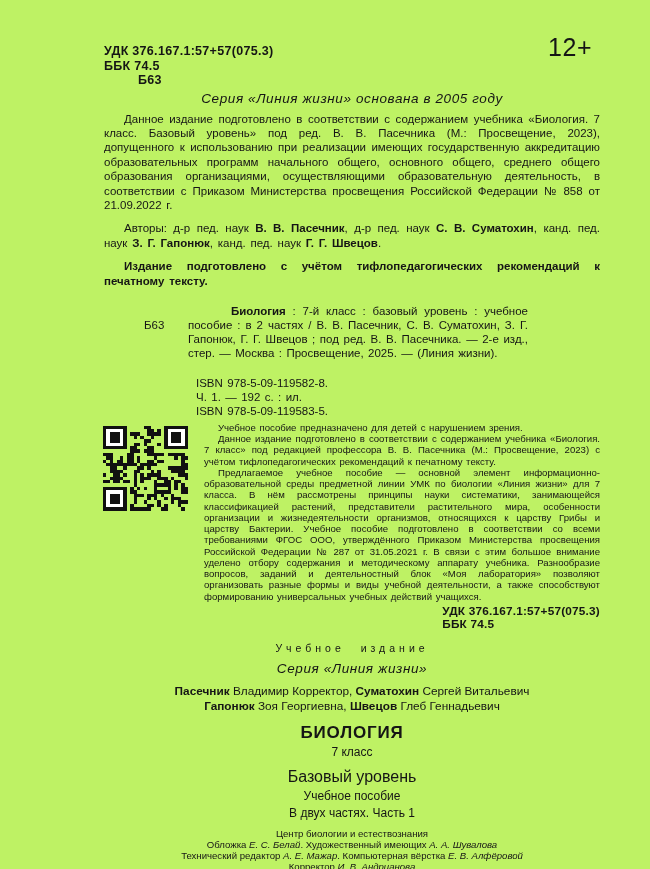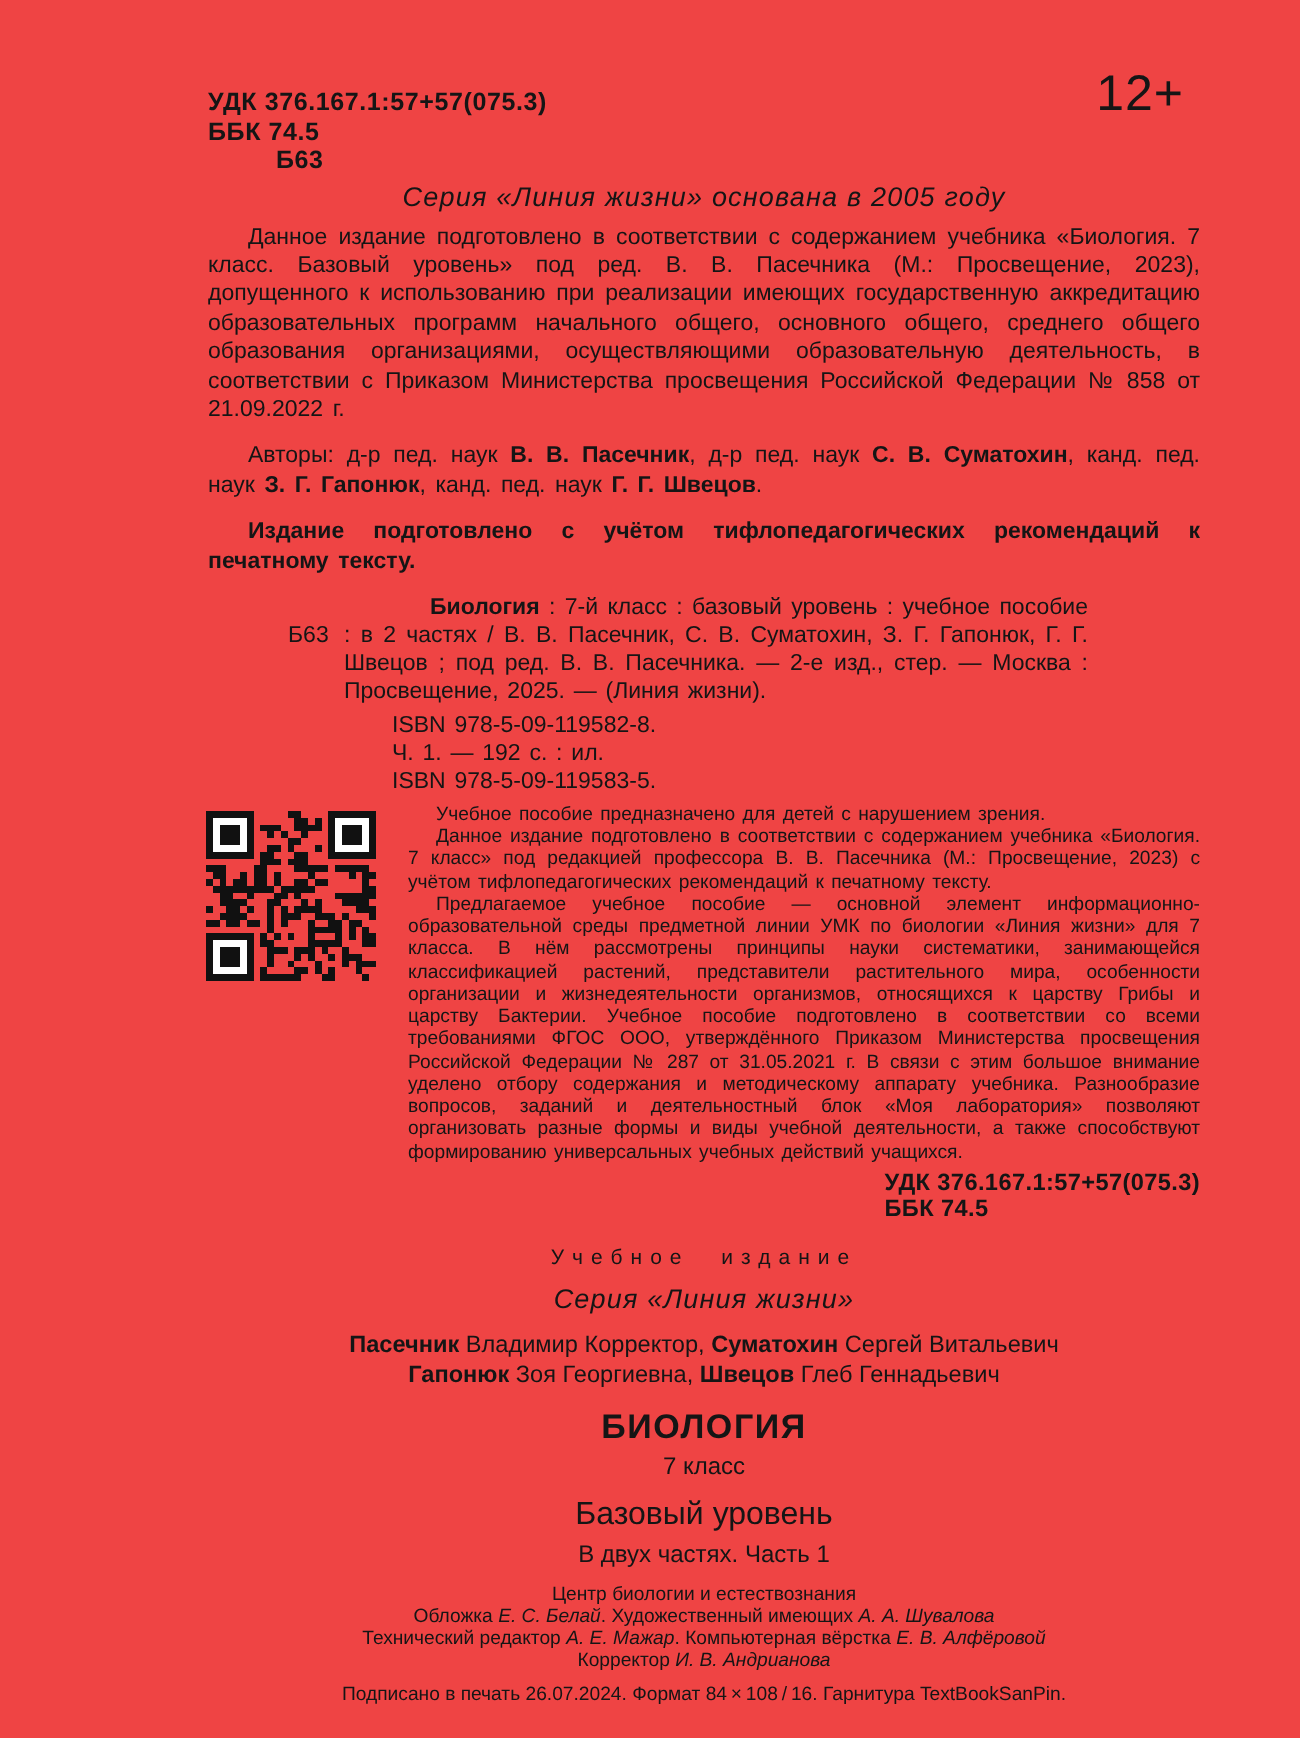--- a/index.html
+++ b/index.html
@@ -1,32 +1,32 @@
 <!DOCTYPE html>
 <html><head>
 <meta charset="utf-8">
 <style>
   html,body{margin:0;padding:0;background:#e8e8e8;}
-  .page{position:relative;width:650px;height:869px;background:#ef4444;margin:0 auto;
+  .page{position:relative;width:650px;height:869px;background:#bef264;margin:0 auto;
         font-family:"Liberation Sans",sans-serif;color:#151515;overflow:hidden;}
   .content{position:absolute;left:104px;top:44px;width:496px;}
 
   .codes-top{font-size:12.5px;line-height:14.5px;font-weight:700;letter-spacing:.3px;}
   .codes-top .b63{padding-left:34px;font-weight:700;}
   .age-badge{position:absolute;top:-4px;right:8px;font-size:25px;font-weight:500;letter-spacing:.5px;}
 
   .series-founded{margin-top:3px;text-align:center;font-style:italic;font-size:13.5px;letter-spacing:.6px;}
 
   .para{margin:6px 0 0 0;font-size:11.5px;line-height:14.4px;text-align:justify;text-indent:20px;word-spacing:1.6px;}
   .para.authors{margin-top:9px;}
   .para.tiflo{margin-top:9px;font-weight:700;}
 
   .bib{position:relative;margin:9px 0 0 68px;width:372px;font-size:11.5px;line-height:14px;
        text-align:justify;word-spacing:1.2px;}
-  .bib .main{text-indent:43px;margin:0;}
+  .bib .main{text-indent:43px;margin:16px;}
   .bib .code{position:absolute;left:-28px;top:14px;}
   .bib .isbn-group{margin:3px 0 0 24px;}
   .bib .isbn-group div{line-height:14px;}
 
   .ann-wrap{position:relative;margin-top:4px;}
   .qr{position:absolute;left:-1px;top:2px;width:85px;height:88px;}
   .annotation{margin-left:100px;width:396px;font-size:9.6px;line-height:11.25px;
               text-align:justify;word-spacing:1px;}
   .annotation p{margin:0;text-indent:14px;}
 
@@ -319,20 +319,21 @@
     <div class="center series-name">Серия «Линия жизни»</div>
 
     <div class="center names">
       <div><span class="bold">Пасечник</span><span> Владимир Корректор, </span><span class="bold">Суматохин</span><span> Сергей Витальевич</span></div>
       <div><span class="bold">Гапонюк</span><span> Зоя Георгиевна, </span><span class="bold">Швецов</span><span> Глеб Геннадьевич</span></div>
     </div>
 
     <div class="center book-title">БИОЛОГИЯ</div>
     <div class="center grade">7 класс</div>
     <div class="center sub1">Базовый уровень</div>
+    <div class="center sub2">Учебное пособие</div>
     <div class="center sub2">В двух частях. Часть 1</div>
 
     <div class="center colophon">
       <div>Центр биологии и естествознания</div>
       <div><span>Обложка </span><span class="ital">Е. С. Белай</span><span>. Художественный имеющих </span><span class="ital">А. А. Шувалова</span></div>
       <div><span>Технический редактор </span><span class="ital">А. Е. Мажар</span><span>. Компьютерная вёрстка </span><span class="ital">Е. В. Алфёровой</span></div>
       <div><span>Корректор </span><span class="ital">И. В. Андрианова</span></div>
 
       <div class="block-gap">
         <div>Подписано в печать 26.07.2024. Формат 84 × 108 / 16. Гарнитура TextBookSanPin.</div>

